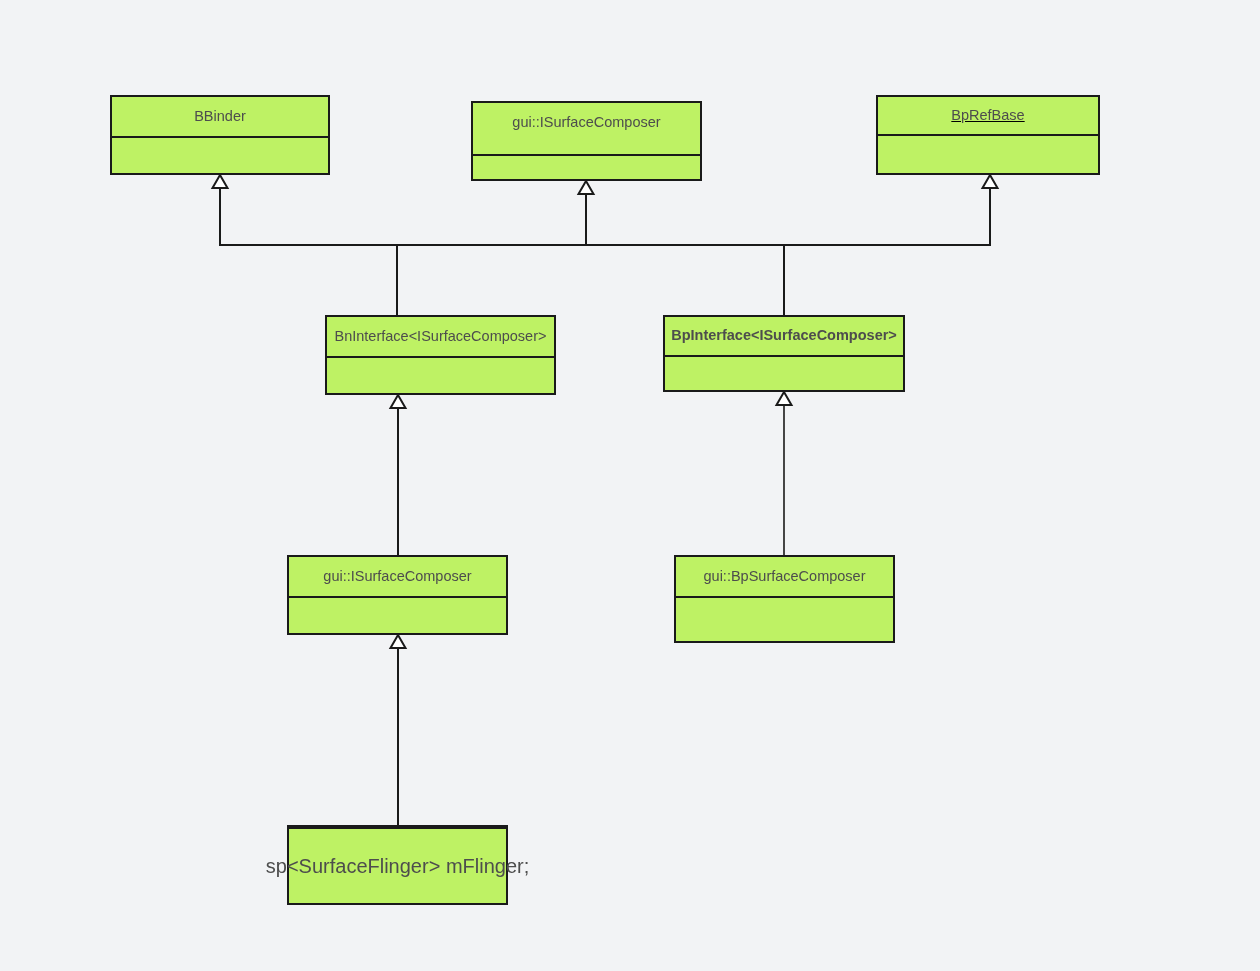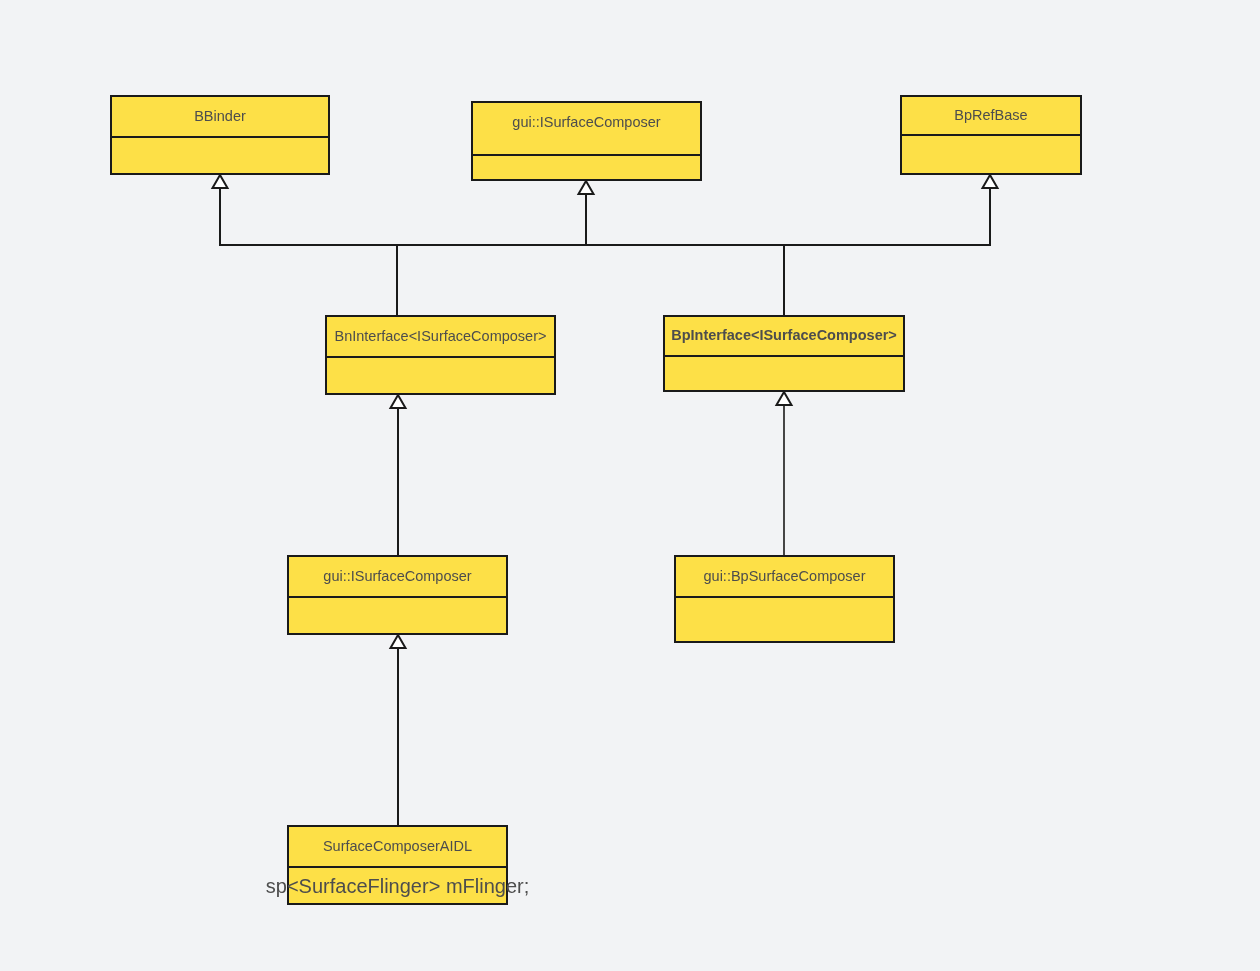--- a/index.html
+++ b/index.html
@@ -15,21 +15,21 @@
     overflow: hidden;
   }
   #canvas {
     position: relative;
     width: 1260px;
     height: 971px;
   }
   .uml-class {
     position: absolute;
     box-sizing: border-box;
-    background: #fde047;
+    background: #bef264;
     border: 2px solid #1a1a1a;
     display: flex;
     flex-direction: column;
   }
   .uml-name {
     box-sizing: border-box;
     display: flex;
     align-items: center;
     justify-content: center;
     text-align: center;
@@ -105,21 +105,21 @@
       <div class="uml-class" style="left: 110px; top: 95px; width: 220px; height: 80px;">
         <div class="uml-name" style="height: 39px;">BBinder</div>
         <div class="uml-divider"></div>
         <div class="uml-attrs empty"></div>
       </div>
       <div class="uml-class" style="left: 471px; top: 101px; width: 231px; height: 80px; gap: 12px;">
         <div class="uml-name" style="height: 39px;">gui::ISurfaceComposer</div>
         <div class="uml-divider"></div>
         <div class="uml-attrs empty"></div>
       </div>
-      <div class="uml-class" style="left: 900px; top: 95px; width: 182px; height: 80px;">
+      <div class="uml-class" style="left: 876px; top: 95px; width: 224px; height: 80px; text-decoration: underline;">
         <div class="uml-name" style="height: 37px;">BpRefBase</div>
         <div class="uml-divider"></div>
         <div class="uml-attrs empty"></div>
       </div>
       <div class="uml-class" style="left: 282px; top: 315px; width: 231px; height: 80px; margin-left: 43px;">
         <div class="uml-name" style="height: 39px;">BnInterface&lt;ISurfaceComposer&gt;</div>
         <div class="uml-divider"></div>
         <div class="uml-attrs empty"></div>
       </div>
       <div class="uml-class" style="left: 663px; top: 315px; width: 242px; height: 77px; font-weight: bold;">
@@ -131,20 +131,19 @@
         <div class="uml-name" style="height: 39px;">gui::ISurfaceComposer</div>
         <div class="uml-divider"></div>
         <div class="uml-attrs empty"></div>
       </div>
       <div class="uml-class" style="left: 674px; top: 555px; width: 221px; height: 88px;">
         <div class="uml-name" style="height: 39px;">gui::BpSurfaceComposer</div>
         <div class="uml-divider"></div>
         <div class="uml-attrs empty"></div>
       </div>
       <div class="uml-class" style="left: 287px; top: 825px; width: 221px; height: 80px;">
-        <div class="uml-name" style="height: 39px;">SurfaceComposerAIDL</div>
         <div class="uml-divider"></div>
         <div class="uml-attrs">
           <div>sp&lt;SurfaceFlinger&gt; mFlinger;</div>
         </div>
       </div>
     </div>
 </div>
 
 </body></html>

